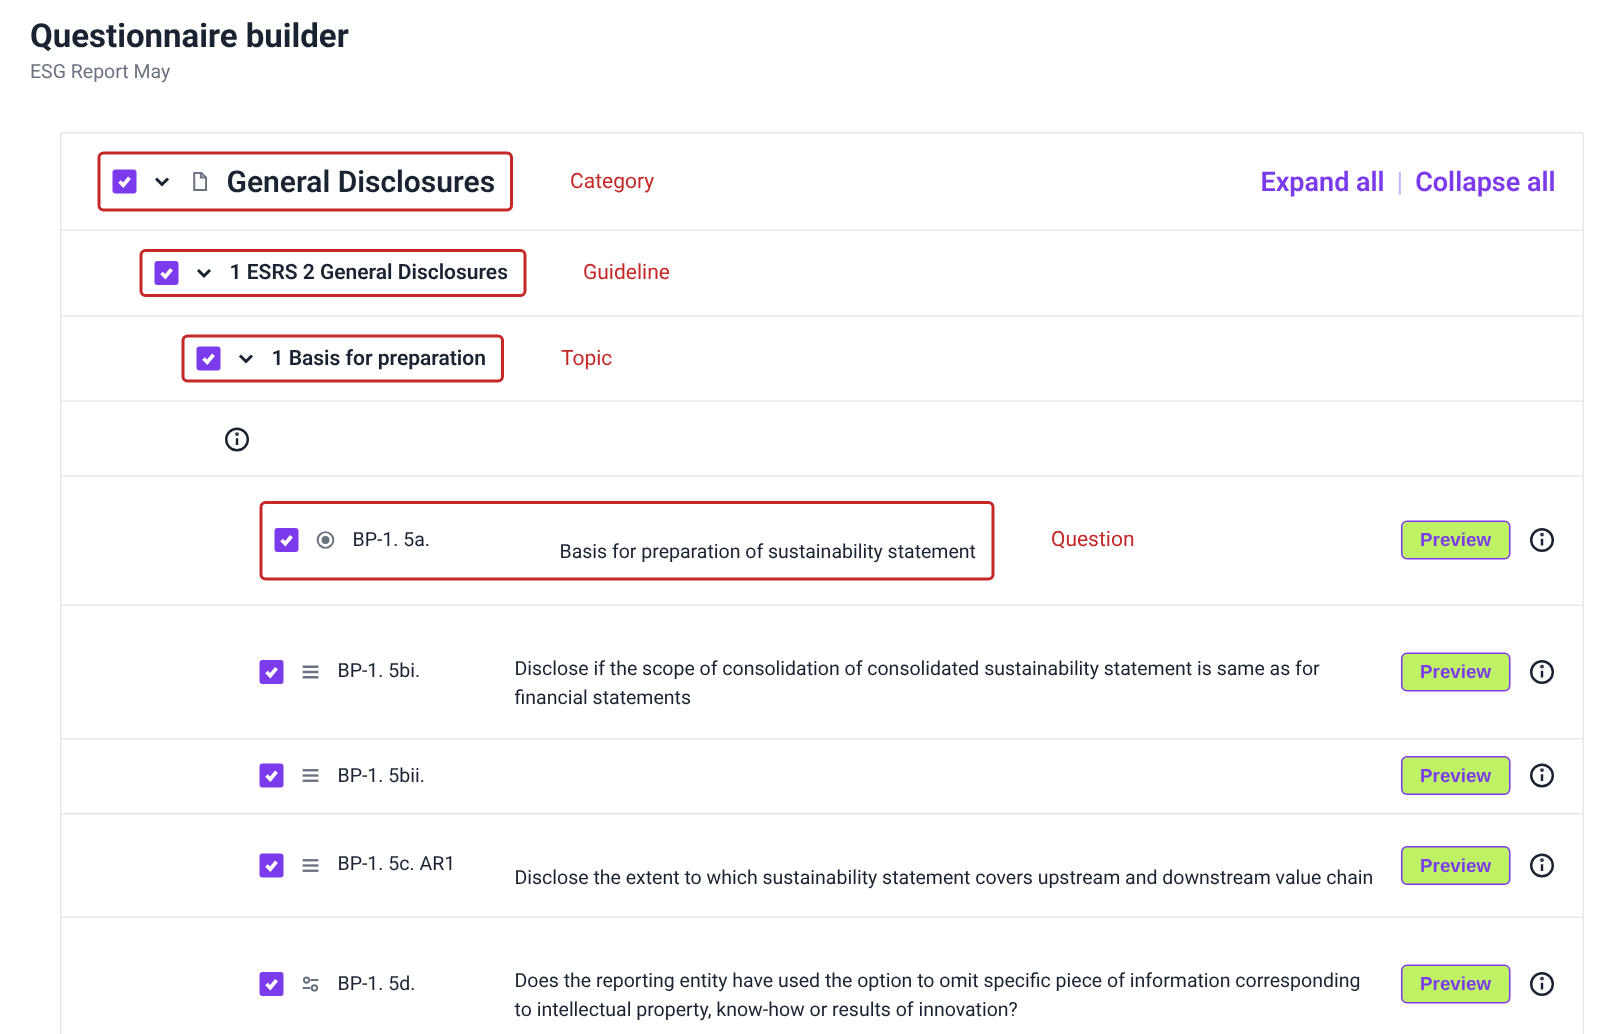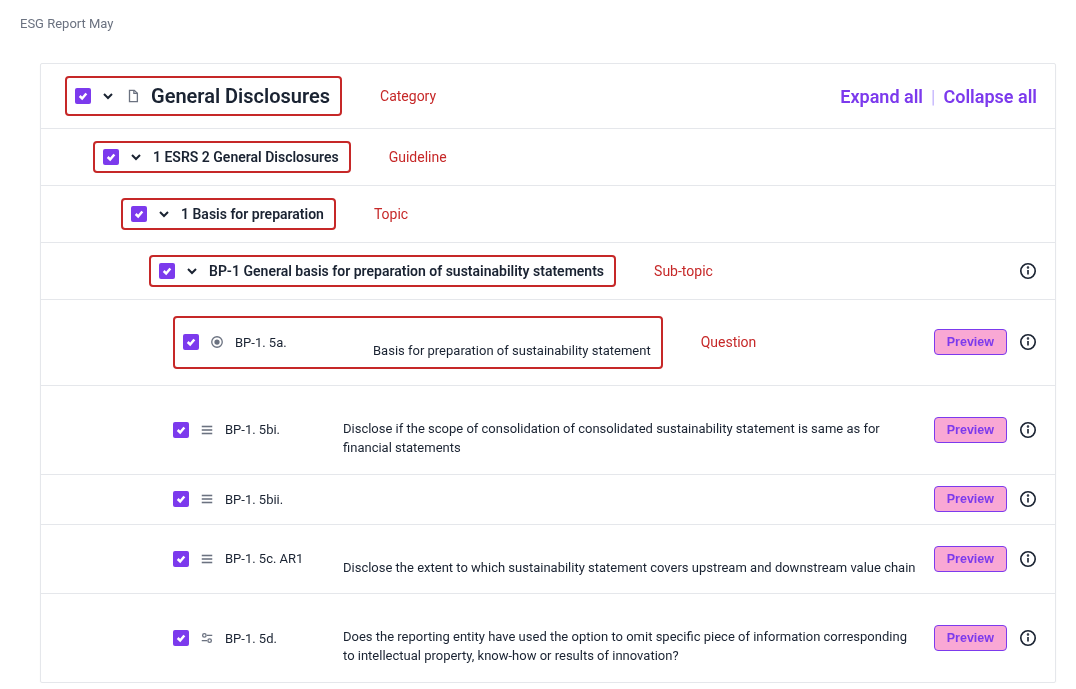--- a/index.html
+++ b/index.html
@@ -115,21 +115,21 @@
   }
   .row-actions {
     display: flex;
     align-items: center;
     gap: 12px;
     padding-right: 18px;
   }
   .preview-btn {
     border: 1.5px solid #7c3aed;
     color: #7c3aed;
-    background: #f9a8d4;
+    background: #bef264;
     font-size: 12.5px;
     font-weight: 600;
     padding: 5px 12px;
     border-radius: 4px;
     cursor: pointer;
   }
   .info-icon {
     width: 18px; height: 18px;
     display: inline-flex; align-items: center; justify-content: center;
     cursor: pointer;
@@ -155,20 +155,21 @@
     display: flex;
     align-items: center;
     gap: 10px;
     min-width: 148px;
   }
 </style>
 </head>
 <body>
 
 <div class="page-header">
+  <div class="page-title">Questionnaire builder</div>
   <div class="page-subtitle">ESG Report May</div>
 </div>
 
 <div class="panel">
 
   <div class="row cat-row indent-0">
     <div class="row-inner">
       <span class="red-box">
         <span class="checkbox">
           <svg viewBox="0 0 12 12">
@@ -229,39 +230,20 @@
               <polyline points="2,4 6,8 10,4"></polyline>
             </svg>
         </span>
         <span class="node-title">1 Basis for preparation</span>
       </span>
       <span class="annotation">Topic</span>
     </div>
   </div>
 
   <div class="row indent-3">
-    <div class="row-inner">
-      <span class="red-box">
-        <span class="checkbox">
-          <svg viewBox="0 0 12 12">
-              <polyline points="2,6 5,9 10,3"></polyline>
-            </svg>
-        </span>
-        <span class="chevron">
-          <svg viewBox="0 0 12 12">
-              <polyline points="2,4 6,8 10,4"></polyline>
-            </svg>
-        </span>
-        <span class="node-title">
-          <span>BP-1</span>
-          <span>General basis for preparation of sustainability statements</span>
-        </span>
-      </span>
-      <span class="annotation">Sub-topic</span>
-    </div>
     <div class="row-actions">
       <span class="info-icon">
         <svg viewBox="0 0 20 20">
             <circle cx="10" cy="10" r="8"></circle>
             <line x1="10" y1="9" x2="10" y2="14"></line>
             <circle cx="10" cy="6" r="0.5" fill="#1a2332"></circle>
           </svg>
       </span>
     </div>
   </div>

